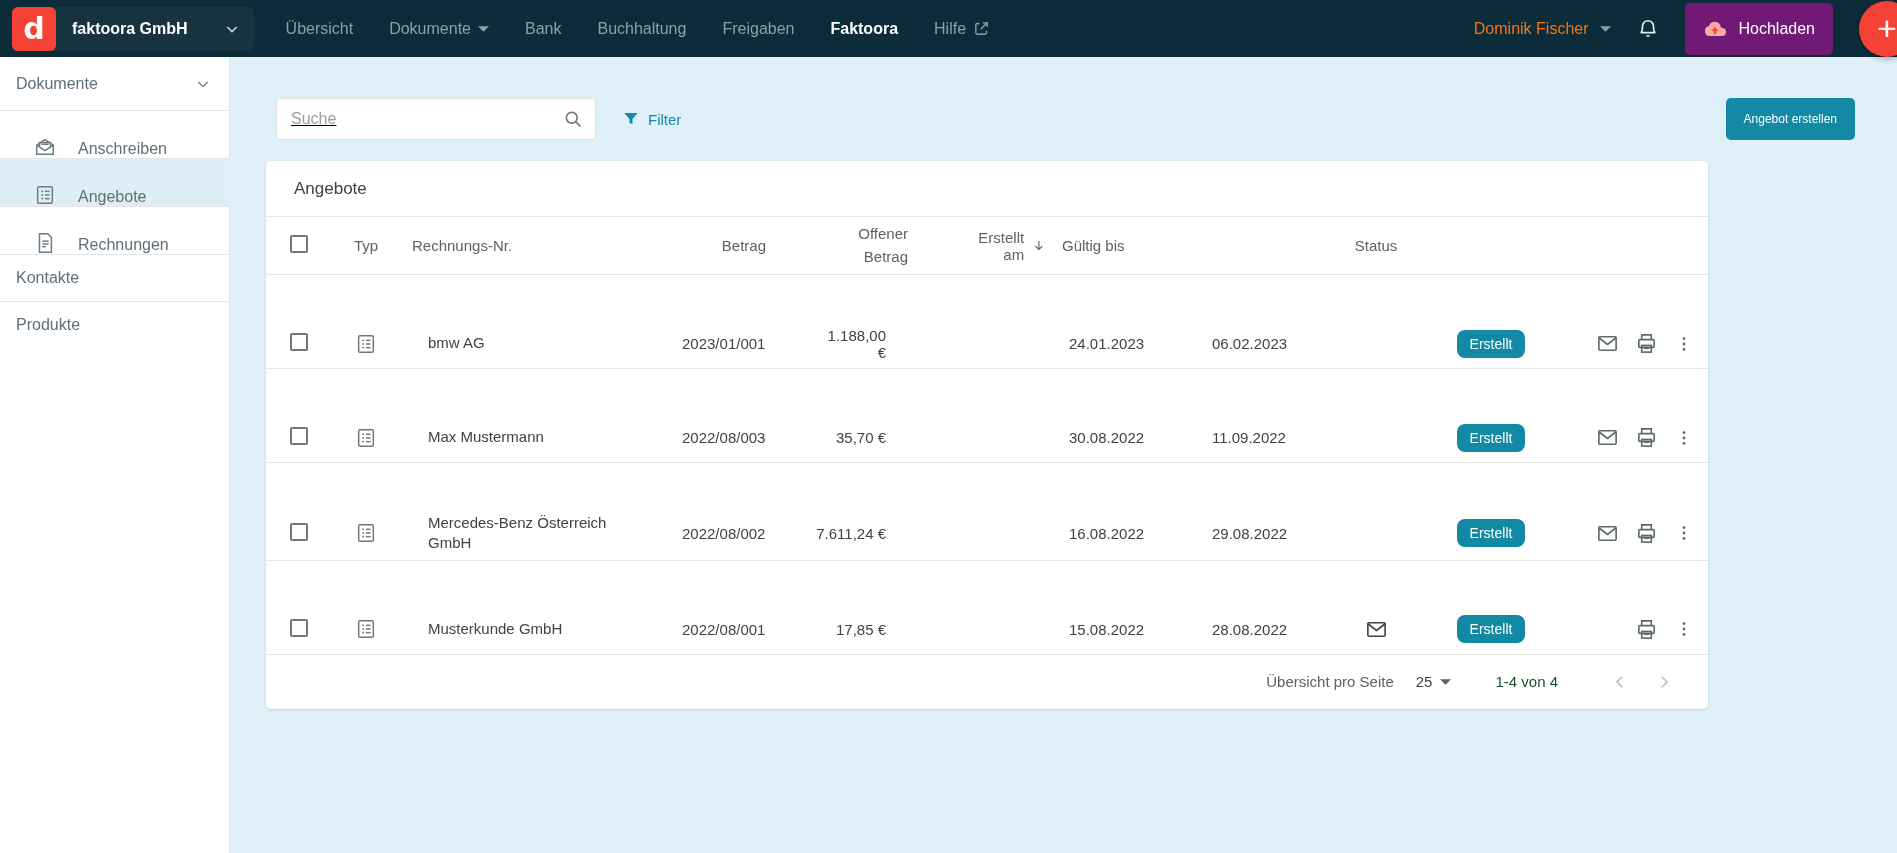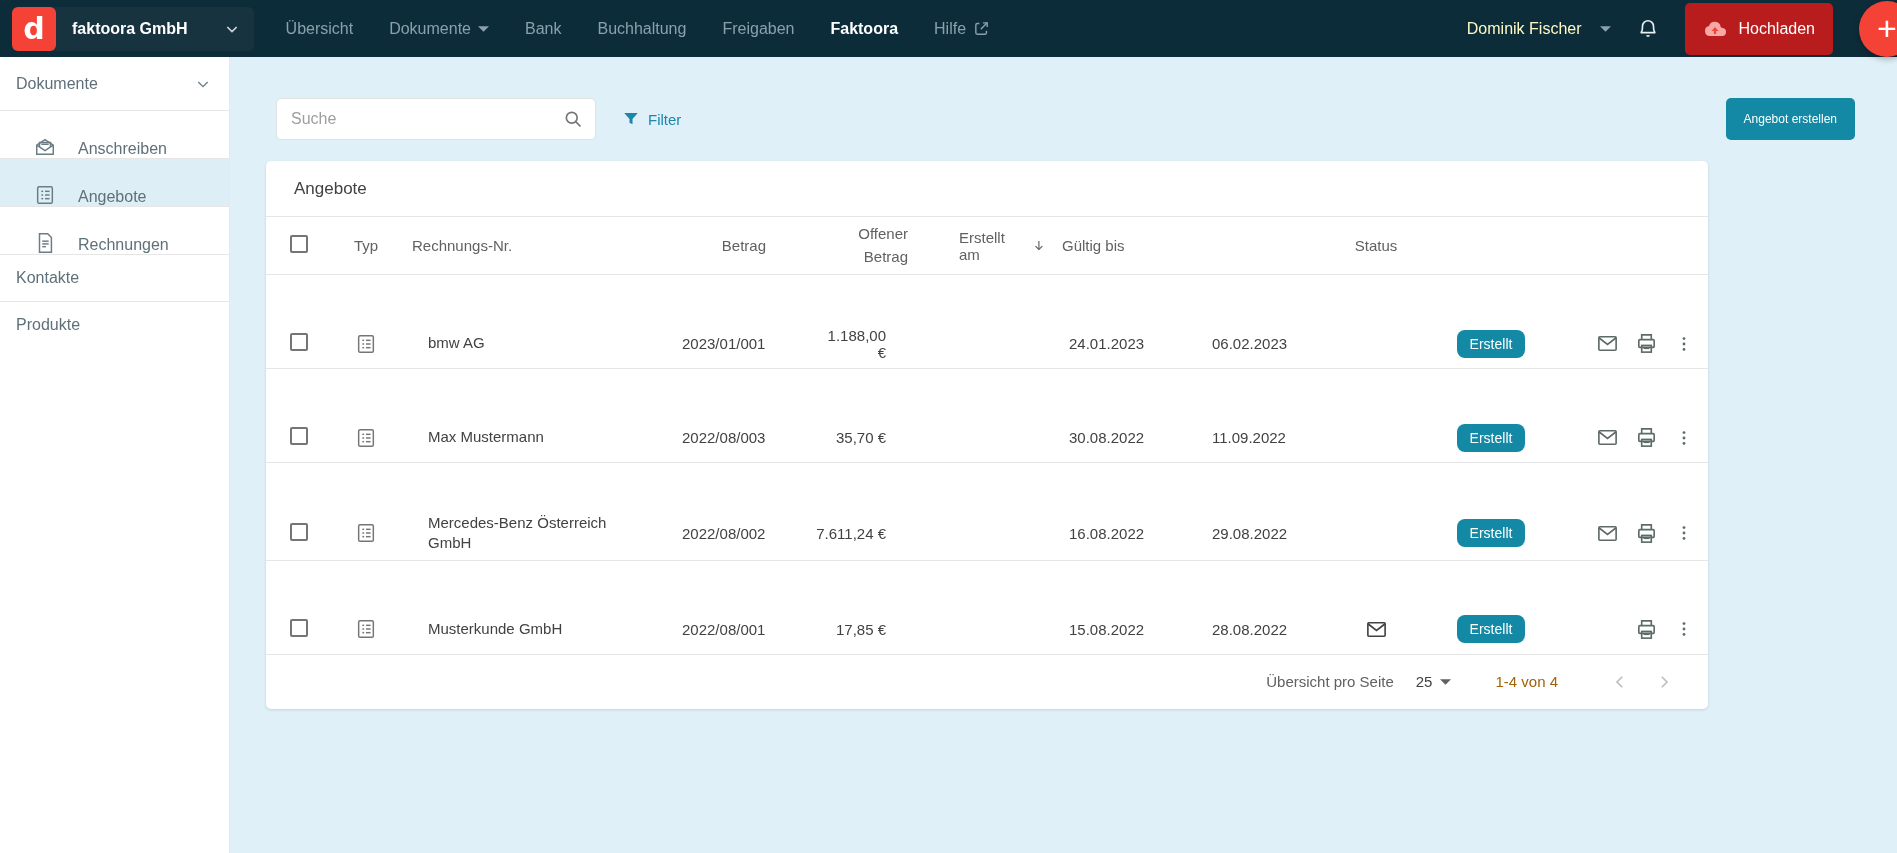--- a/index.html
+++ b/index.html
@@ -7,72 +7,72 @@
 
   
   .topbar { position:absolute; left:0; top:0; width:1897px; height:57px; background:#0d2c3a; display:flex; align-items:center; z-index:20; }
   .company-pill { display:flex; align-items:center; background:#17333f; border-radius:6px; margin-left:12px; height:44px; padding-right:14px; cursor:pointer; }
   .logo-sq { width:44px; height:44px; background:#f44336; border-radius:6px; display:flex; align-items:center; justify-content:center; color:#fff; font-size:30px; font-weight:bold; font-family:"DejaVu Sans",sans-serif; }
   .company-name { color:#fff; font-weight:bold; font-size:16px; margin:0 36px 0 16px; }
   .mainnav { display:flex; align-items:center; margin-left:32px; gap:36px; }
   .nav-item { color:#8aa0ac; font-size:16px; display:flex; align-items:center; gap:7px; cursor:pointer; white-space:nowrap; }
   .nav-item.active { color:#ffffff; font-weight:bold; }
   .topbar-right { margin-left:auto; display:flex; align-items:center; gap:26px; padding-right:0; }
-  .user-menu { color:#fef9c3; font-size:16px; display:flex; align-items:center; gap:18px; cursor:pointer; }
-  .btn-upload { background:#b91c1c; color:#fff; border:none; border-radius:5px; height:52px; padding:0 18px; font-size:16px; display:flex; align-items:center; gap:12px; cursor:pointer; font-family:inherit; }
+  .user-menu { color:#f97316; font-size:16px; display:flex; align-items:center; gap:11px; cursor:pointer; }
+  .btn-upload { background:#701a75; color:#fff; border:none; border-radius:5px; height:52px; padding:0 18px; font-size:16px; display:flex; align-items:center; gap:12px; cursor:pointer; font-family:inherit; }
   .fab-plus { width:56px; height:56px; border-radius:50%; background:#f44336; color:#fff; font-size:34px; display:flex; align-items:center; justify-content:center; margin-right:-18px; cursor:pointer; box-shadow:0 2px 6px rgba(0,0,0,.3); }
 
   
   .sidebar { position:absolute; left:0; top:57px; width:230px; height:796px; background:#ffffff; border-right:1px solid #e4e9ec; }
   .side-section { display:flex; align-items:center; justify-content:space-between; padding:0 18px 0 16px; height:53px; color:#5f7079; font-size:16px; cursor:pointer; }
   .side-divider { height:1px; background:#e6e6e6; }
   .side-item { display:flex; align-items:flex-end; gap:22px; padding-left:34px; height:47px; color:#5f7079; font-size:16px; cursor:pointer; }
   .side-item.selected { background:#ddeef6; }
   .side-link { display:flex; align-items:center; padding-left:16px; height:46px; color:#5f7079; font-size:16px; cursor:pointer;text-align:center; }
   .side-icon { display:flex; align-items:center; color:#6b7c85; }
 
   
   .main { position:absolute; left:231px; top:57px; width:1666px; height:796px; background:#dff0f8; }
   .toolbar { position:absolute; left:45px; top:41px; right:42px; display:flex; align-items:center; }
-  .search-box { width:320px; height:42px; background:#fff; border:1px solid #e0e0e0; border-radius:5px; display:flex; align-items:center; padding:0 12px 0 14px; }
+  .search-box { width:320px; height:42px; background:#fff; border:1px solid #e0e0e0; border-radius:5px; display:flex; align-items:center; padding:0 12px 0 14px;text-decoration:underline; }
   .search-box input { border:none; outline:none; flex:1; font-size:16px; color:#424242; font-family:inherit; }
   .search-box input::placeholder { color:#9e9e9e; }
   .filter-btn { display:flex; align-items:center; gap:8px; margin-left:26px; color:#1b87ad; font-size:15px; cursor:pointer; }
   .btn-create { margin-left:auto; background:#1389a5; color:#fff; border:none; border-radius:5px; height:42px; padding:0 18px; font-size:12px; cursor:pointer; font-family:inherit; }
 
   
   .card { position:absolute; left:35px; top:104px; width:1442px; background:#fff; border-radius:5px; box-shadow:0 1px 3px rgba(0,0,0,.12); }
   .card-title { height:55px; display:flex; align-items:center; padding-left:28px; font-size:17px; color:#424242; }
   .tgrid { display:grid; grid-template-columns:70px 60px 270px 150px 120px 110px 150px 150px 60px 170px 1fr; align-items:center; }
   .thead { border-top:1px solid #e6e6e6; border-bottom:1px solid #e6e6e6; min-height:52px; color:#616161; font-size:15px; }
   .trow { border-bottom:1px solid #e6e6e6; min-height:50px; color:#424242; font-size:15px;margin-top:44px; }
   .cell { padding:6px 0; }
   .c-check { padding-left:24px; }
   .c-typ { display:flex; justify-content:center; color:#757575; }
   .c-typ-h { text-align:center; }
   .c-kontakt { padding-left:32px; padding-right:20px; line-height:1.35; }
   .c-rnr { padding-left:16px; }
   .c-num { text-align:right; padding-right:50px; }
   .c-off { text-align:right; padding-right:28px; line-height:1.5; }
-  .c-erst { padding-left:23px; display:flex; align-items:center; gap:8px; }
+  .c-erst { padding-left:23px; display:flex; align-items:center; gap:8px;text-align:right; }
   .c-gueltig { padding-left:16px; }
   .c-sent { display:flex; justify-content:center; color:#424242; }
   .c-status { display:flex; justify-content:center; }
   .c-status-h { text-align:center; color:#616161; }
   .c-actions { display:flex; justify-content:flex-end; align-items:center; gap:16px; padding-right:14px; color:#5d6b66; }
   .checkbox { width:18px; height:18px; border:2px solid #757575; border-radius:2px; background:#fff; cursor:pointer; display:inline-block; }
   .badge { background:#1389a5; color:#fff; font-size:14px; border-radius:8px; padding:6px 13px; display:inline-block; }
   .icon-btn { cursor:pointer; display:flex; align-items:center; }
   .offh { display:inline-block; max-width:70px; }
 
   
   .tfoot { height:54px; display:flex; align-items:center; justify-content:flex-end; color:#616161; font-size:15px; padding-right:22px; gap:0; }
   .pp-label { margin-right:22px; }
   .pp-select { display:flex; align-items:center; gap:8px; margin-right:44px; cursor:pointer; color:#424242; }
-  .pp-range { margin-right:40px; color:#a16207;text-align:right; }
+  .pp-range { margin-right:40px; color:#14532d;text-align:right; }
   .pg-btn { width:44px; display:flex; justify-content:center; color:#b9bfc3; cursor:pointer; }
 
   svg { display:block; }
 </style>
 </head>
 <body>
 
 <div class="topbar">
   <div class="company-pill">
     <div class="logo-sq">d</div>

